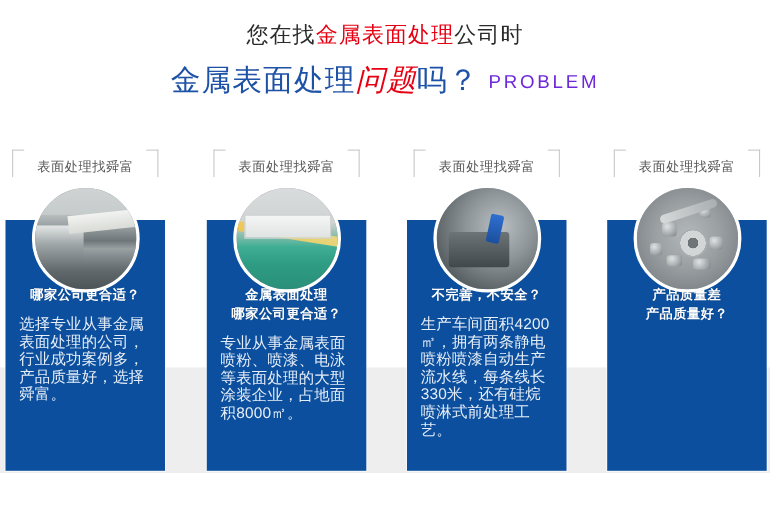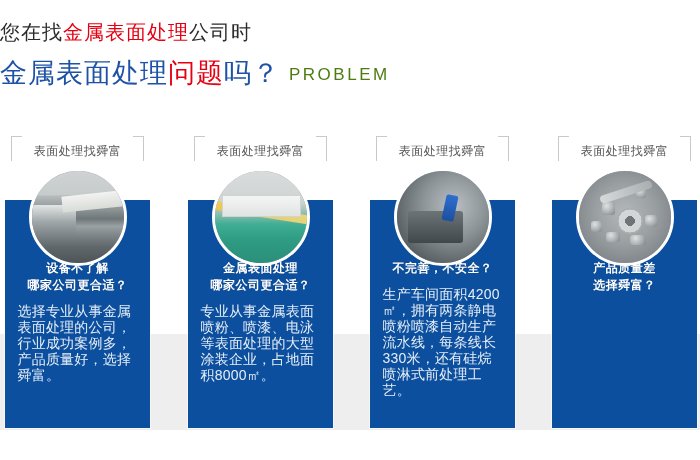--- a/index.html
+++ b/index.html
@@ -13,35 +13,35 @@
   #stage{position:relative;width:700px;height:460px;overflow:hidden;background:#fff;}
 
   
   .gray-band{
     position:absolute;left:0;top:334px;width:700px;height:96px;
     background:#eeeeee;
   }
 
   
   .heading-wrap{
-    position:absolute;left:0;top:18px;width:700px;text-align:left;
+    position:absolute;left:0;top:18px;width:700px;text-align:center;
   }
   .head-line1{
     font-size:20px;line-height:28px;color:#2b2b2b;letter-spacing:1px;
     font-weight:400;white-space:nowrap;
   }
   .head-line1 .hl{color:#e60012;}
   .head-line2{
     margin-top:9px;
     font-size:27px;line-height:36px;color:#1d52a6;letter-spacing:1px;
     font-weight:400;white-space:nowrap;
   }
-  .head-line2 .hl{color:#e60012;}
+  .head-line2 .hl{color:#e60012;font-style:italic;}
   .head-line2 .en{
-    color:#4d7c0f;font-size:17px;letter-spacing:2.5px;margin-left:9px;
+    color:#6d28d9;font-size:17px;letter-spacing:2.5px;margin-left:9px;
     font-family:"Liberation Sans","DejaVu Sans",sans-serif;
     vertical-align:2px;
   }
 
   
   .cards{
     position:absolute;left:0;top:136px;width:700px;height:300px;
   }
   .card{
     position:absolute;top:0;width:145px;height:292px;
@@ -186,21 +186,20 @@
   <div class="cards">
 
     <div class="card c1">
       <div class="bracket">
         <span class="bl"></span>
         <span class="br"></span>
         <span class="btxt">表面处理找舜富</span>
       </div>
       <div class="panel">
         <div class="panel-inner">
-          <div class="p-title">设备不了解</div>
           <div class="p-title">哪家公司更合适？</div>
           <div class="p-body">选择专业从事金属表面处理的公司，行业成功案例多，产品质量好，选择舜富。</div>
         </div>
       </div>
       <div class="photo">
         <div class="ph-img ph1"></div>
       </div>
     </div>
 
     <div class="card c2">
@@ -240,21 +239,21 @@
 
     <div class="card c4">
       <div class="bracket">
         <span class="bl"></span>
         <span class="br"></span>
         <span class="btxt">表面处理找舜富</span>
       </div>
       <div class="panel">
         <div class="panel-inner">
           <div class="p-title">产品质量差</div>
-          <div class="p-title">选择舜富？</div>
+          <div class="p-title">产品质量好？</div>
         </div>
       </div>
       <div class="photo">
         <div class="ph-img ph4">
           <span class="dot" style="left:14%;top:54%;width:11px;height:11px;"></span>
           <span class="dot" style="left:26%;top:34%;width:13px;height:13px;"></span>
           <span class="dot" style="left:30%;top:66%;width:14px;height:10px;"></span>
           <span class="dot" style="left:56%;top:70%;width:16px;height:10px;"></span>
           <span class="dot" style="left:72%;top:48%;width:12px;height:12px;"></span>
           <span class="dot" style="left:62%;top:18%;width:10px;height:10px;"></span>

